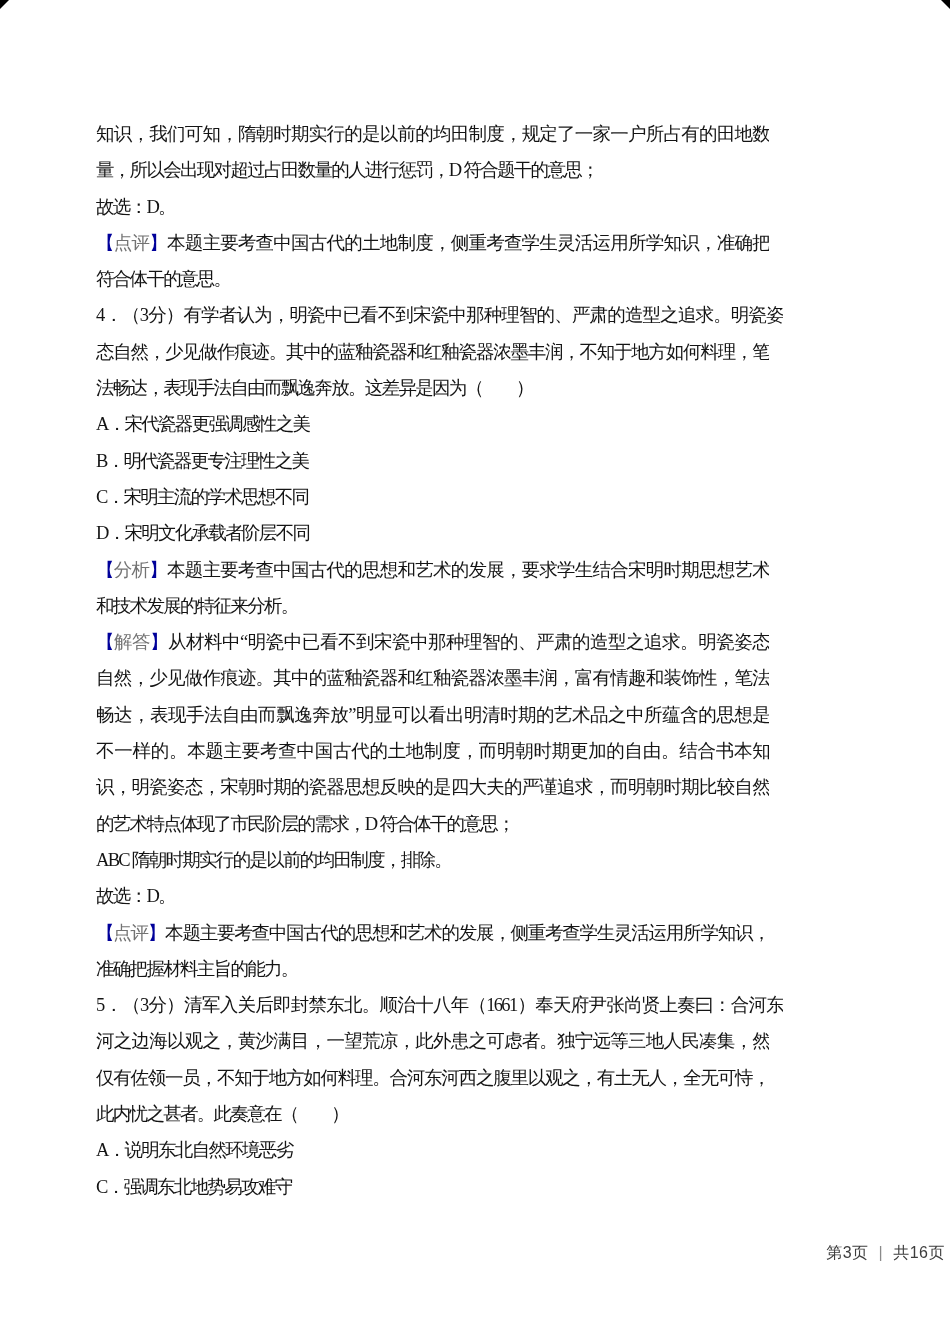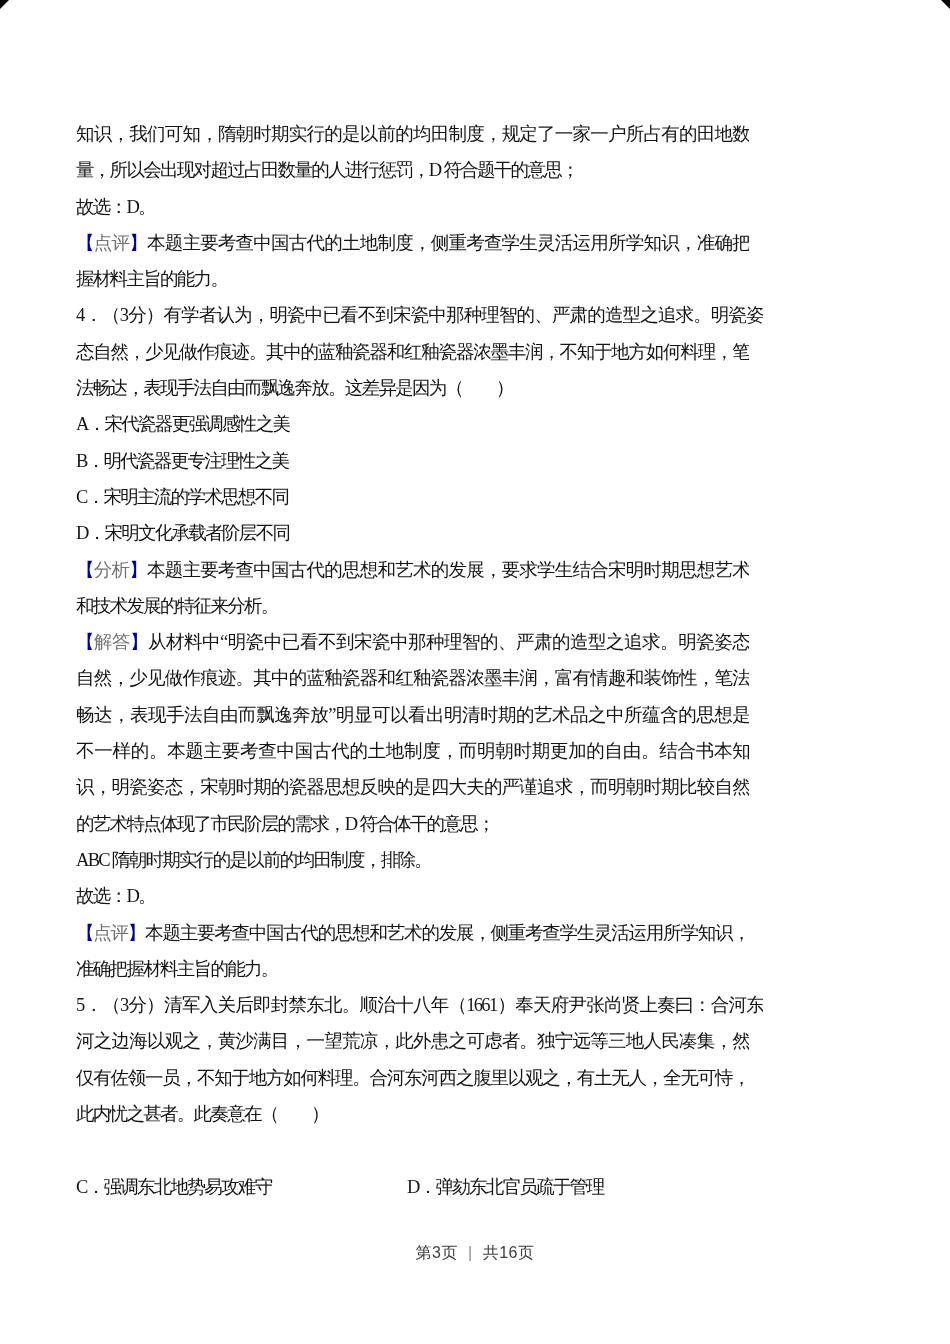--- a/index.html
+++ b/index.html
@@ -12,54 +12,54 @@
     overflow:hidden;
   }
   .corner{position:absolute;width:0;height:0;border-style:solid;}
   .corner.tl{top:0;left:0;border-width:9px 9px 0 0;border-color:#000 transparent transparent transparent;}
   .corner.tr{top:0;right:0;border-width:0 9px 9px 0;border-color:transparent #000 transparent transparent;}
   .content{position:absolute;top:116px;left:0;right:0;}
   .line{
     height:36.3px;line-height:36.3px;
     font-size:18.5px;letter-spacing:-1.7px;
     overflow:hidden;white-space:nowrap;
-    margin-left:76px;width:673px;
+    margin-left:96px;width:673px;
   }
   .line.fill{
     white-space:normal;
     text-align:justify;
     text-align-last:justify;
   }
   .line.question{width:687px;}
   .line.options2{display:flex;}
   .line.options2 .col0{display:inline-block;width:331px;flex:0 0 331px;}
   .bracket{color:#00009a;}
   .label{color:#737373;}
   .footer{
     position:absolute;top:1243px;left:0;width:100%;
-    text-align:center;
+    text-align:right;
     font-family:"Liberation Sans","DejaVu Sans",sans-serif;
     font-size:16px;color:#3d3d3d;letter-spacing:0.5px;
   }
   .footer span{margin:0 5px;}
   .footer .sep{color:#8a8a8a;}
 </style>
 </head>
 <body>
 
 <div class="page">
   <div class="corner tl"></div>
   <div class="corner tr"></div>
 
   <div class="content">
       <div class="line body fill"><span>知识，我们可知，隋朝时期实行的是以前的均田制度，规定了一家一户所占有的田地数</span></div>
       <div class="line body"><span>量，所以会出现对超过占田数量的人进行惩罚，D 符合题干的意思；</span></div>
       <div class="line body"><span>故选：D。</span></div>
       <div class="line body fill"><span class="bracket">【</span><span class="label">点评</span><span class="bracket">】</span><span>本题主要考查中国古代的土地制度，侧重考查学生灵活运用所学知识，准确把</span></div>
-      <div class="line body"><span>握材料主旨的能力。</span></div>
+      <div class="line body"><span>符合体干的意思。</span></div>
       <div class="line question fill"><span>4．（3分）有学者认为，明瓷中已看不到宋瓷中那种理智的、严肃的造型之追求。明瓷姿</span></div>
       <div class="line body fill"><span>态自然，少见做作痕迹。其中的蓝釉瓷器和红釉瓷器浓墨丰润，不知于地方如何料理，笔</span></div>
       <div class="line body"><span>法畅达，表现手法自由而飘逸奔放。这差异是因为（　　）</span></div>
       <div class="line body"><span>A．宋代瓷器更强调感性之美</span></div>
       <div class="line body"><span>B．明代瓷器更专注理性之美</span></div>
       <div class="line body"><span>C．宋明主流的学术思想不同</span></div>
       <div class="line body"><span>D．宋明文化承载者阶层不同</span></div>
       <div class="line body fill"><span class="bracket">【</span><span class="label">分析</span><span class="bracket">】</span><span>本题主要考查中国古代的思想和艺术的发展，要求学生结合宋明时期思想艺术</span></div>
       <div class="line body"><span>和技术发展的特征来分析。</span></div>
       <div class="line body fill"><span class="bracket">【</span><span class="label">解答</span><span class="bracket">】</span><span>从材料中“明瓷中已看不到宋瓷中那种理智的、严肃的造型之追求。明瓷姿态</span></div>
@@ -70,23 +70,23 @@
       <div class="line body"><span>的艺术特点体现了市民阶层的需求，D 符合体干的意思；</span></div>
       <div class="line body"><span>ABC 隋朝时期实行的是以前的均田制度，排除。</span></div>
       <div class="line body"><span>故选：D。</span></div>
       <div class="line body fill"><span class="bracket">【</span><span class="label">点评</span><span class="bracket">】</span><span>本题主要考查中国古代的思想和艺术的发展，侧重考查学生灵活运用所学知识，</span></div>
       <div class="line body"><span>准确把握材料主旨的能力。</span></div>
       <div class="line question fill"><span>5．（3分）清军入关后即封禁东北。顺治十八年（1661）奉天府尹张尚贤上奏曰：合河东</span></div>
       <div class="line body fill"><span>河之边海以观之，黄沙满目，一望荒凉，此外患之可虑者。独宁远等三地人民凑集，然</span></div>
       <div class="line body fill"><span>仅有佐领一员，不知于地方如何料理。合河东河西之腹里以观之，有土无人，全无可恃，</span></div>
       <div class="line body"><span>此内忧之甚者。此奏意在（　　）</span></div>
       <div class="line options2">
+        <span class="col0">A．说明东北自然环境恶劣</span>
       </div>
       <div class="line options2">
         <span class="col0">C．强调东北地势易攻难守</span>
-        <span class="col1">D．弹劾东北官员疏于管理</span>
       </div>
     </div>
 
   <div class="footer">
     <span>第3页</span><span class="sep">|</span><span>共16页</span>
   </div>
 </div>
 
 </body></html>

